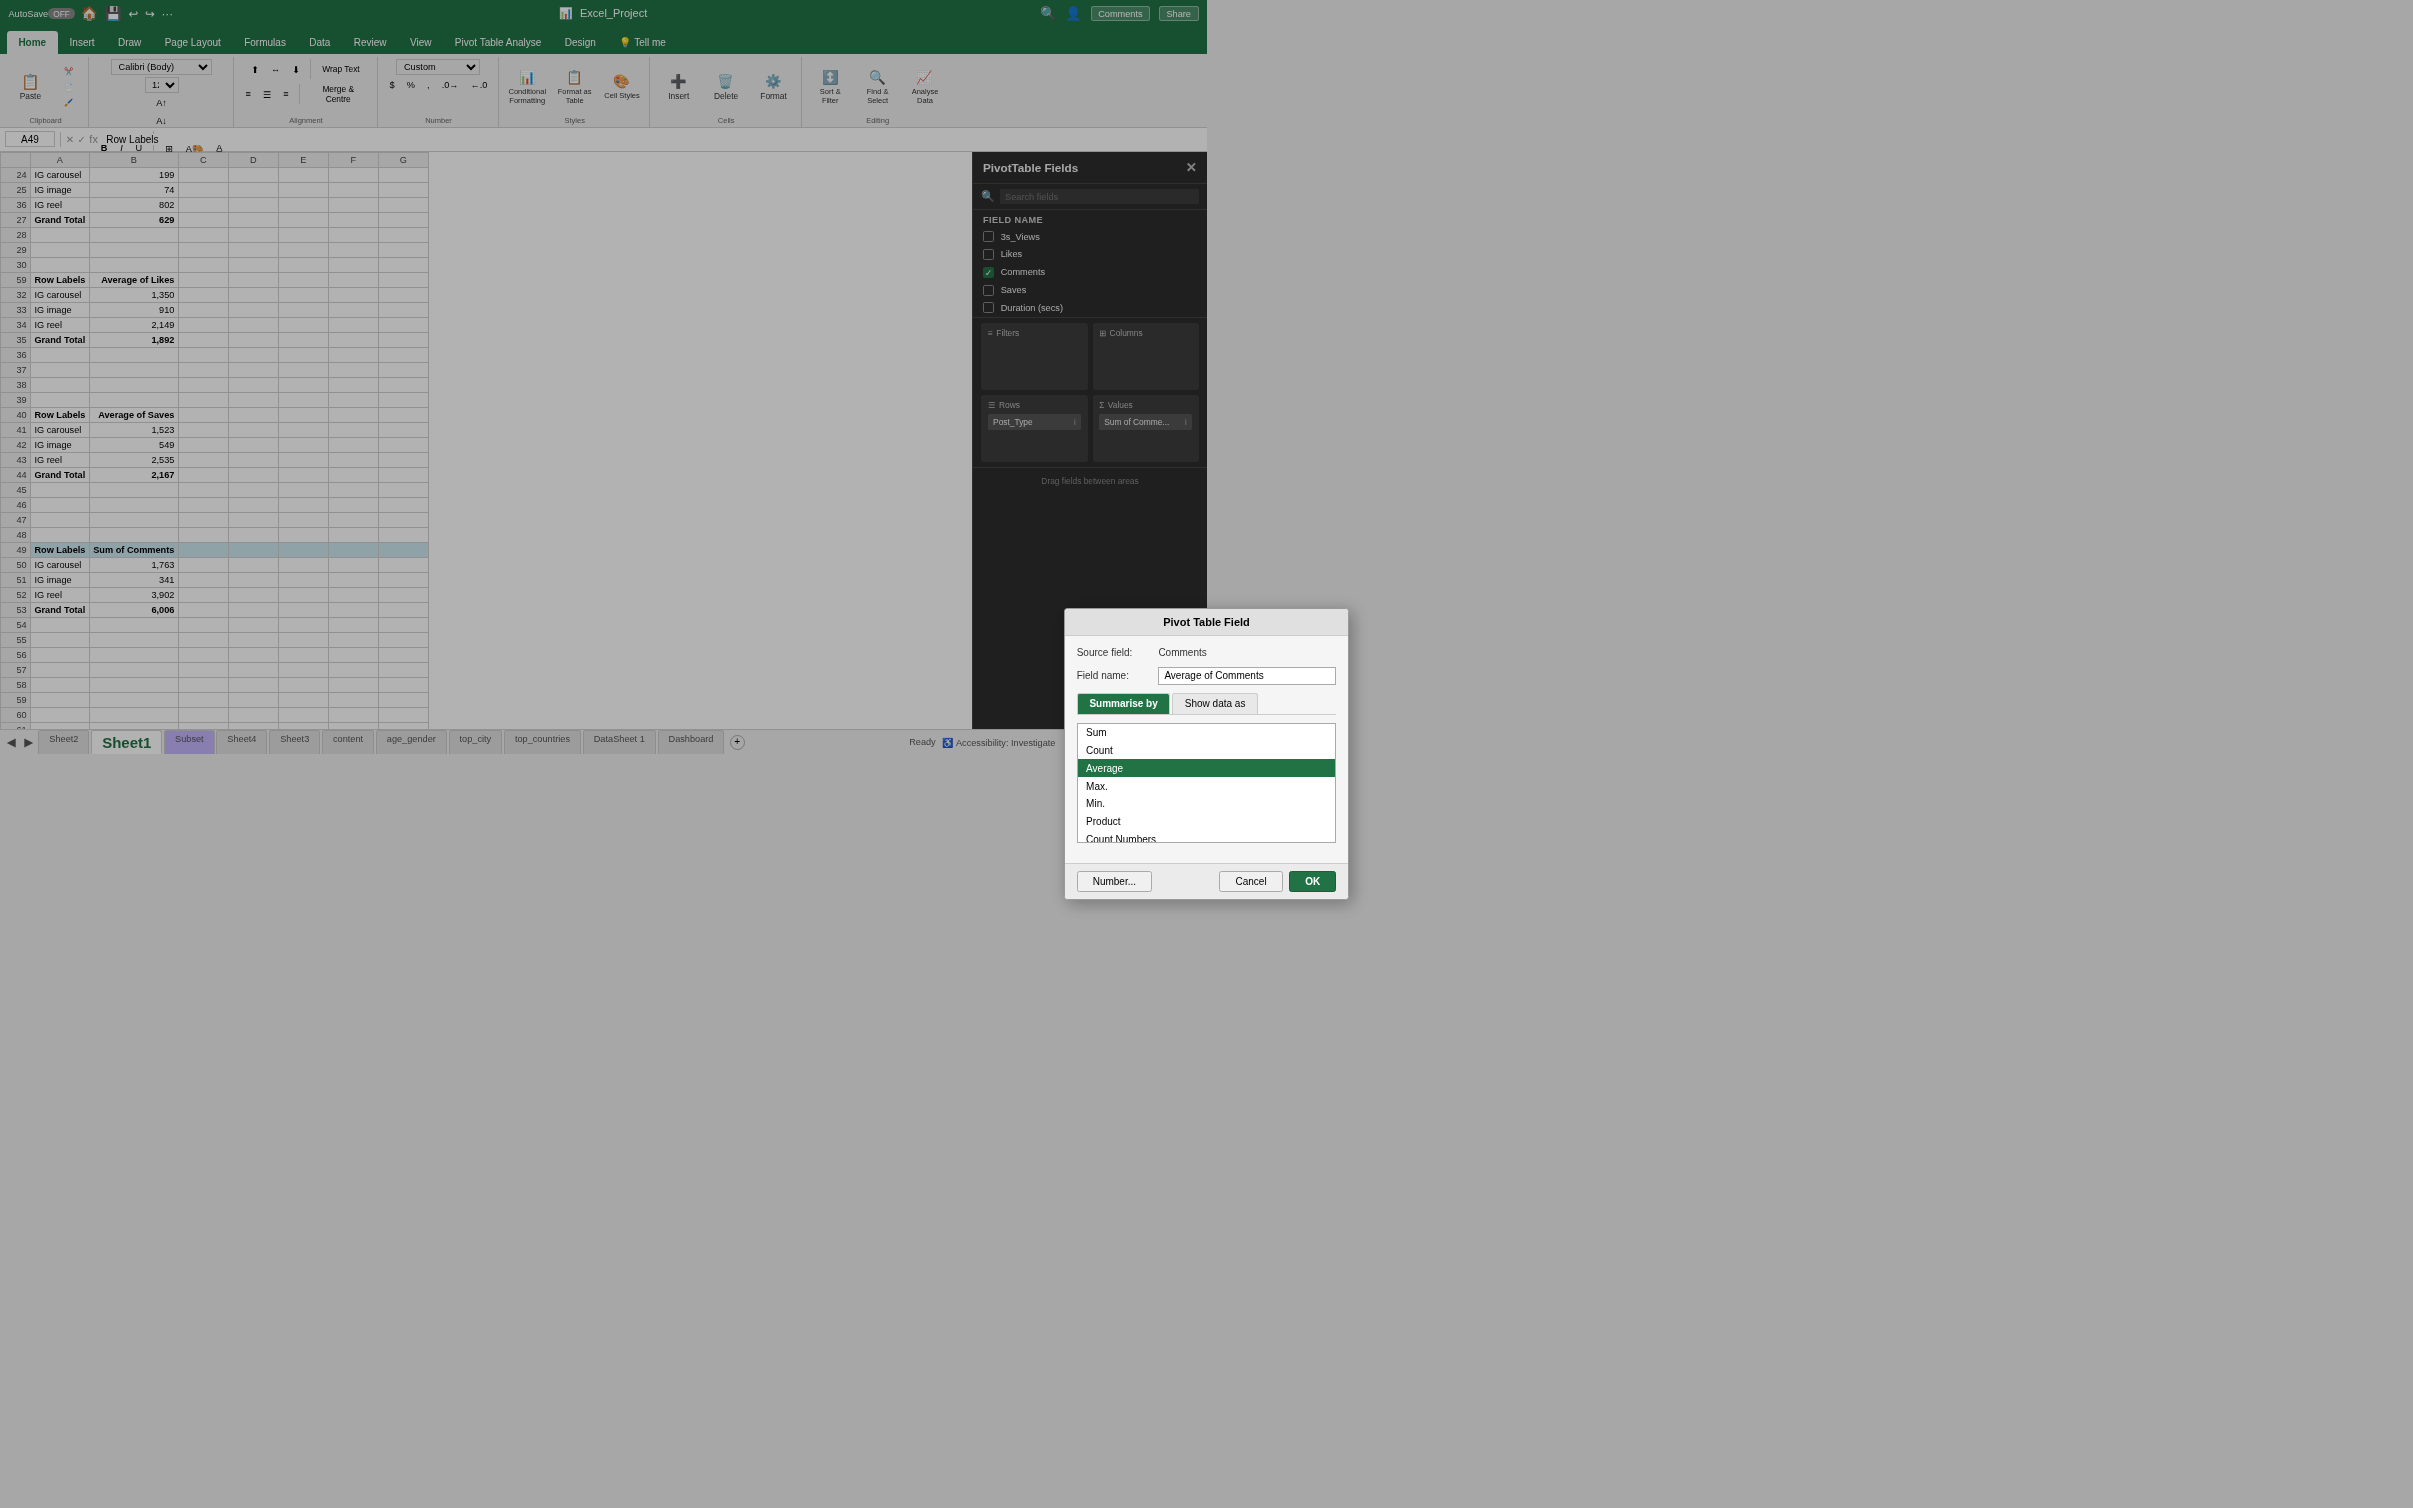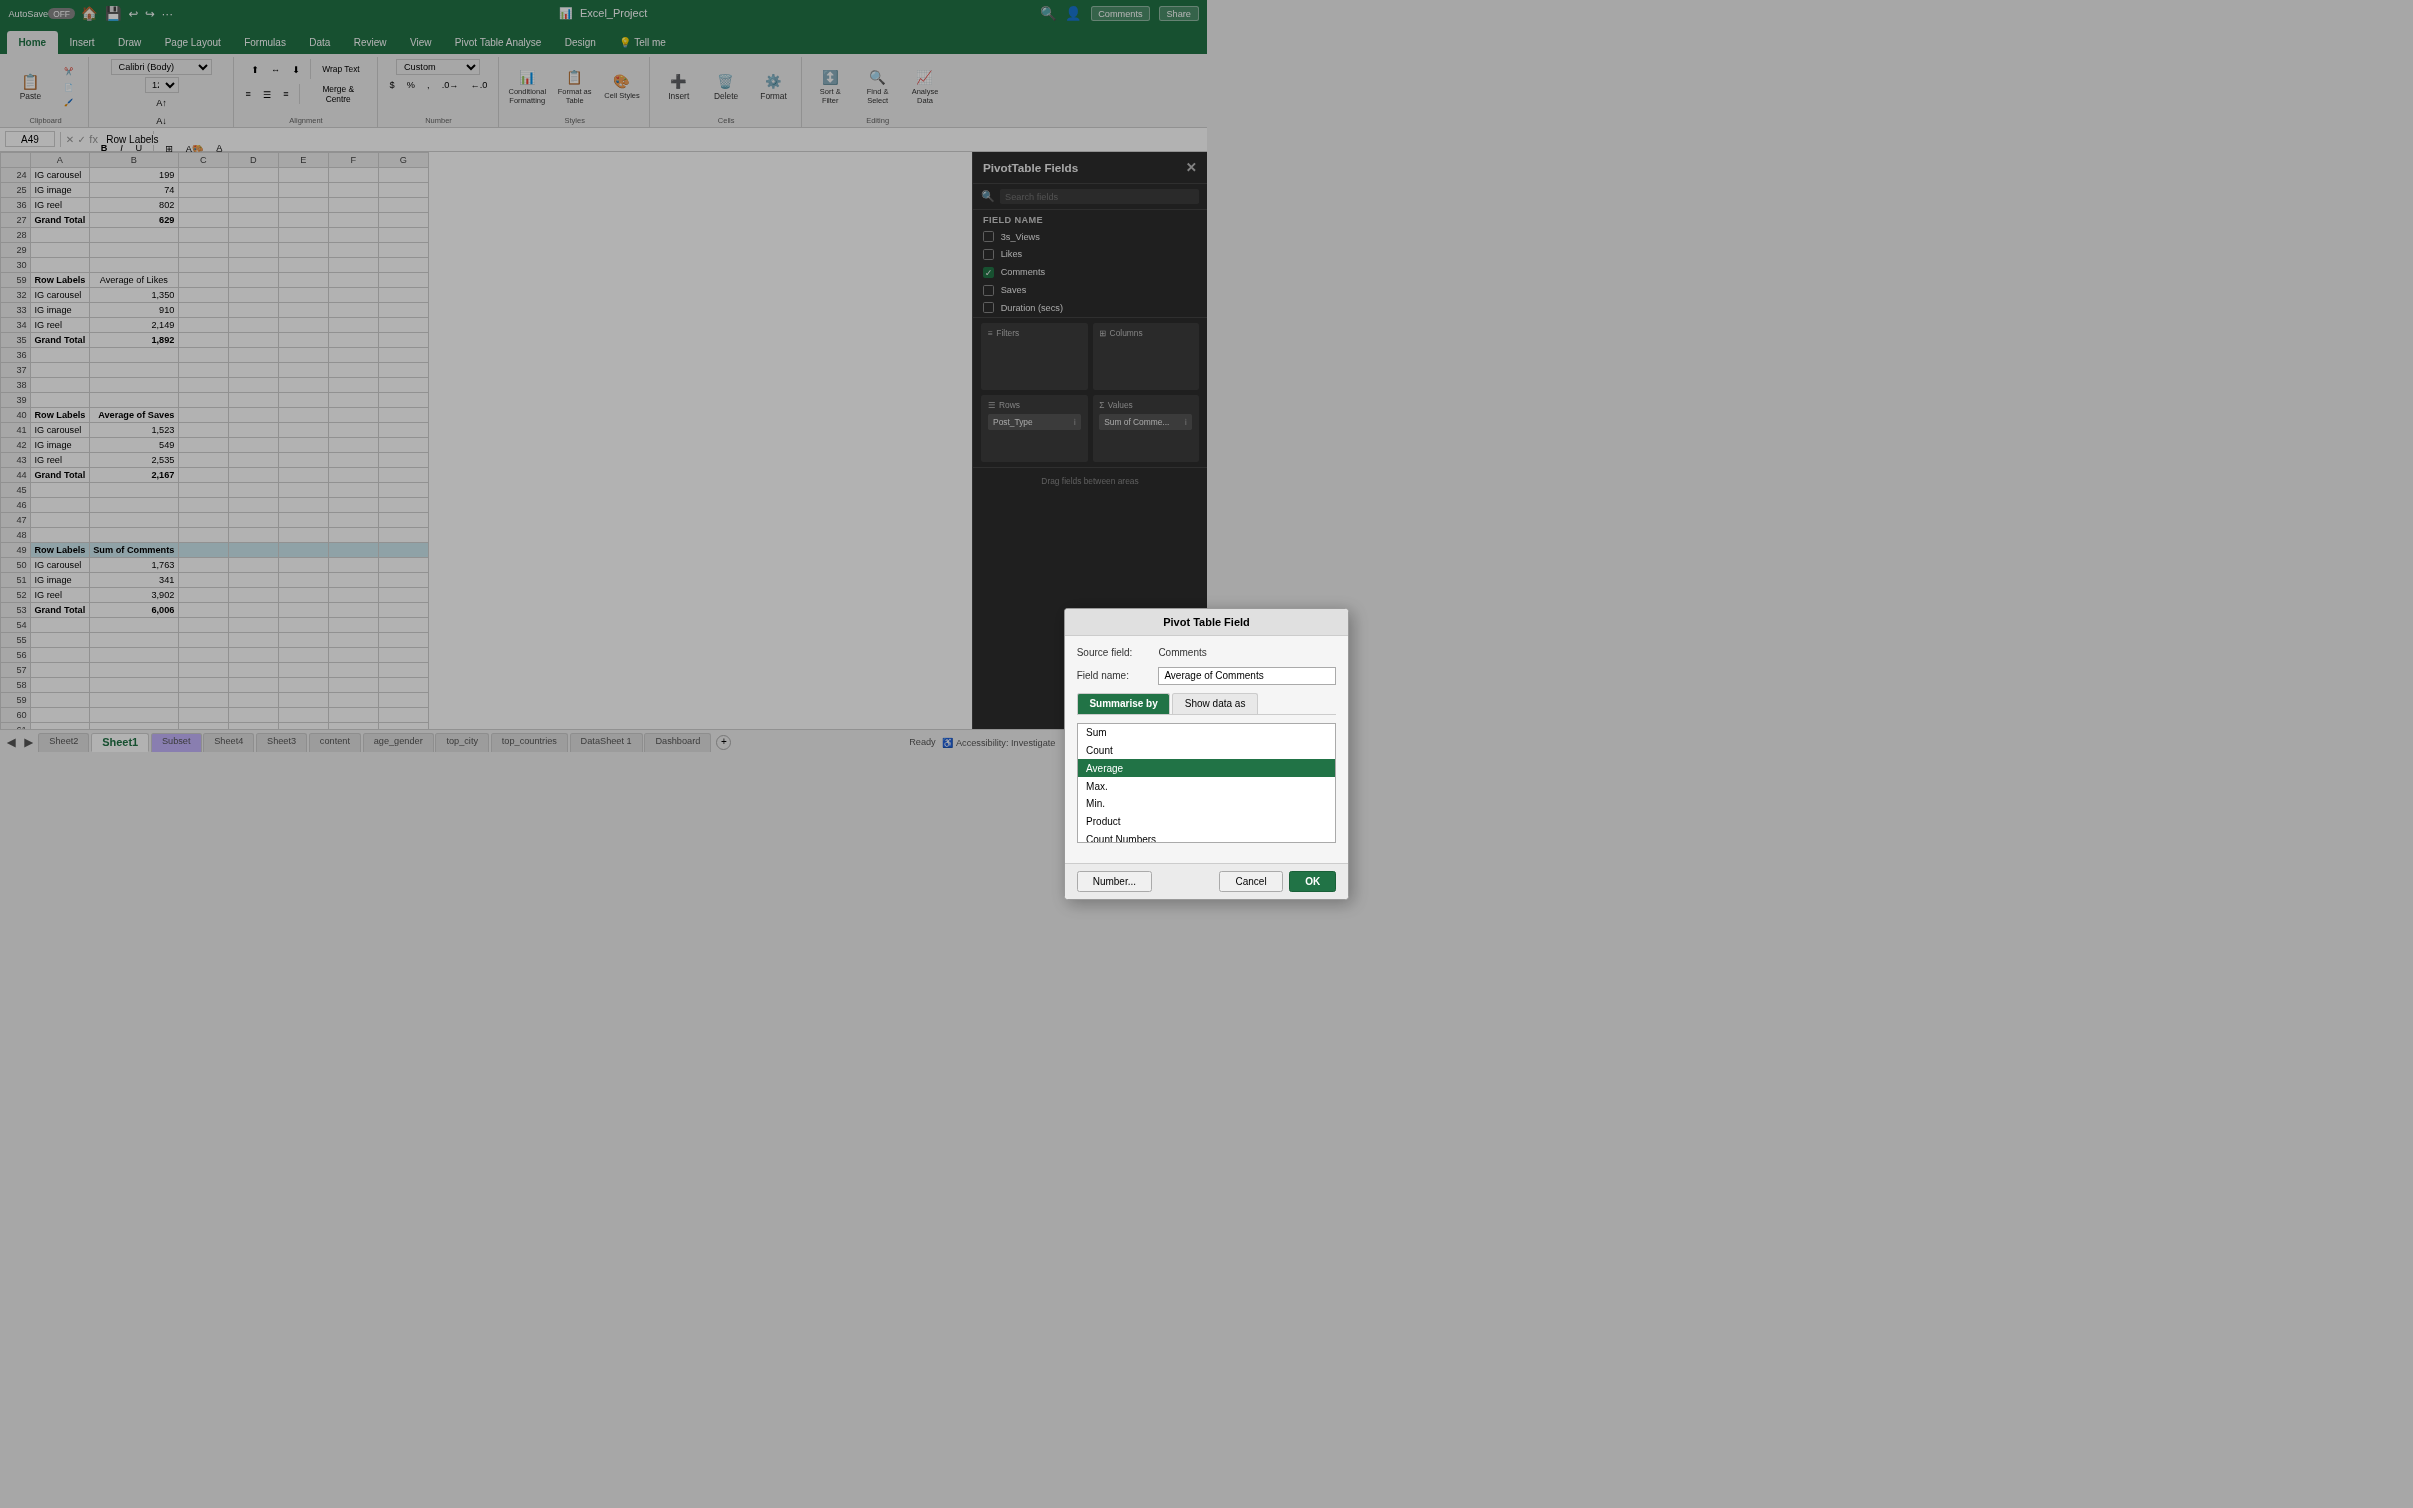--- a/index.html
+++ b/index.html
@@ -728,21 +728,21 @@
               <td style="text-align: right;"></td>
               <td></td>
               <td></td>
               <td></td>
               <td></td>
               <td></td>
             </tr>
             <tr>
               <td class="row-header">59</td>
               <td style="font-weight: bold;">Row Labels</td>
-              <td style="text-align: center; font-weight: normal;">Average of Likes</td>
+              <td style="text-align: right; font-weight: bold;">Average of Likes</td>
               <td></td>
               <td></td>
               <td></td>
               <td></td>
               <td></td>
             </tr>
             <tr>
               <td class="row-header">32</td>
               <td>IG carousel</td>
               <td style="text-align: right;">1,350</td>
@@ -1122,21 +1122,21 @@
     </div>
     <div class="pivot-drag-text">Drag fields between areas</div>
   </div>
 </div>
 
 <div style="background:#f0f0f0;border-top:0.8px solid #d0d0d0;height:25px;display:flex;align-items:center;padding:0 3.4px;gap:1.7px;">
   <button style="background:none;border:none;cursor:pointer;font-size:11.7px;color:#555;padding:0 3.4px;">◀</button>
   <button style="background:none;border:none;cursor:pointer;font-size:11.7px;color:#555;padding:0 3.4px;">▶</button>
   <div id="sheet-tabs-list" style="display:flex;gap:1.7px;">
       <div style="padding: 2.5px 10px; font-size: 9.2px; border-top: 0.8px solid rgb(204, 204, 204); border-right: 0.8px solid rgb(204, 204, 204); border-left: 0.8px solid rgb(204, 204, 204); border-image: initial; border-bottom: none; background: rgb(224, 224, 224); cursor: pointer; border-radius: 2.5px 2.5px 0px 0px; font-weight: normal; color: rgb(85, 85, 85); white-space: nowrap;">Sheet2</div>
-      <div style="padding: 2.5px 10px; font-size: 11px; border-width: 0.8px; border-style: solid; border-color: rgb(208, 208, 208) rgb(208, 208, 208) white; border-image: initial; background: white; cursor: pointer; border-radius: 2.5px 2.5px 0px 0px; font-weight: 600; color: rgb(33, 115, 70); white-space: nowrap;">Sheet1</div>
+      <div style="padding: 2.5px 10px; font-size: 15px; border-width: 0.8px; border-style: solid; border-color: rgb(208, 208, 208) rgb(208, 208, 208) white; border-image: initial; background: white; cursor: pointer; border-radius: 2.5px 2.5px 0px 0px; font-weight: 600; color: rgb(33, 115, 70); white-space: nowrap;">Sheet1</div>
       <div style="padding: 2.5px 10px; font-size: 9.2px; border-top: 0.8px solid rgb(204, 204, 204); border-right: 0.8px solid rgb(204, 204, 204); border-left: 0.8px solid rgb(204, 204, 204); border-image: initial; border-bottom: none; background: #c4b5fd; cursor: pointer; border-radius: 2.5px 2.5px 0px 0px; font-weight: normal; color: rgb(85, 85, 85); white-space: nowrap;">Subset</div>
       <div style="padding: 2.5px 10px; font-size: 9.2px; border-top: 0.8px solid rgb(204, 204, 204); border-right: 0.8px solid rgb(204, 204, 204); border-left: 0.8px solid rgb(204, 204, 204); border-image: initial; border-bottom: none; background: rgb(224, 224, 224); cursor: pointer; border-radius: 2.5px 2.5px 0px 0px; font-weight: normal; color: rgb(85, 85, 85); white-space: nowrap;">Sheet4</div>
       <div style="padding: 2.5px 10px; font-size: 9.2px; border-top: 0.8px solid rgb(204, 204, 204); border-right: 0.8px solid rgb(204, 204, 204); border-left: 0.8px solid rgb(204, 204, 204); border-image: initial; border-bottom: none; background: rgb(224, 224, 224); cursor: pointer; border-radius: 2.5px 2.5px 0px 0px; font-weight: normal; color: rgb(85, 85, 85); white-space: nowrap;">Sheet3</div>
       <div style="padding: 2.5px 10px; font-size: 9.2px; border-top: 0.8px solid rgb(204, 204, 204); border-right: 0.8px solid rgb(204, 204, 204); border-left: 0.8px solid rgb(204, 204, 204); border-image: initial; border-bottom: none; background: rgb(224, 224, 224); cursor: pointer; border-radius: 2.5px 2.5px 0px 0px; font-weight: normal; color: rgb(85, 85, 85); white-space: nowrap;">content</div>
       <div style="padding: 2.5px 10px; font-size: 9.2px; border-top: 0.8px solid rgb(204, 204, 204); border-right: 0.8px solid rgb(204, 204, 204); border-left: 0.8px solid rgb(204, 204, 204); border-image: initial; border-bottom: none; background: rgb(224, 224, 224); cursor: pointer; border-radius: 2.5px 2.5px 0px 0px; font-weight: normal; color: rgb(85, 85, 85); white-space: nowrap;">age_gender</div>
       <div style="padding: 2.5px 10px; font-size: 9.2px; border-top: 0.8px solid rgb(204, 204, 204); border-right: 0.8px solid rgb(204, 204, 204); border-left: 0.8px solid rgb(204, 204, 204); border-image: initial; border-bottom: none; background: rgb(224, 224, 224); cursor: pointer; border-radius: 2.5px 2.5px 0px 0px; font-weight: normal; color: rgb(85, 85, 85); white-space: nowrap;">top_city</div>
       <div style="padding: 2.5px 10px; font-size: 9.2px; border-top: 0.8px solid rgb(204, 204, 204); border-right: 0.8px solid rgb(204, 204, 204); border-left: 0.8px solid rgb(204, 204, 204); border-image: initial; border-bottom: none; background: rgb(224, 224, 224); cursor: pointer; border-radius: 2.5px 2.5px 0px 0px; font-weight: normal; color: rgb(85, 85, 85); white-space: nowrap;">top_countries</div>
       <div style="padding: 2.5px 10px; font-size: 9.2px; border-top: 0.8px solid rgb(204, 204, 204); border-right: 0.8px solid rgb(204, 204, 204); border-left: 0.8px solid rgb(204, 204, 204); border-image: initial; border-bottom: none; background: rgb(224, 224, 224); cursor: pointer; border-radius: 2.5px 2.5px 0px 0px; font-weight: normal; color: rgb(85, 85, 85); white-space: nowrap;">DataSheet 1</div>
       <div style="padding: 2.5px 10px; font-size: 9.2px; border-top: 0.8px solid rgb(204, 204, 204); border-right: 0.8px solid rgb(204, 204, 204); border-left: 0.8px solid rgb(204, 204, 204); border-image: initial; border-bottom: none; background: rgb(224, 224, 224); cursor: pointer; border-radius: 2.5px 2.5px 0px 0px; font-weight: normal; color: rgb(85, 85, 85); white-space: nowrap;">Dashboard</div>
     </div>

